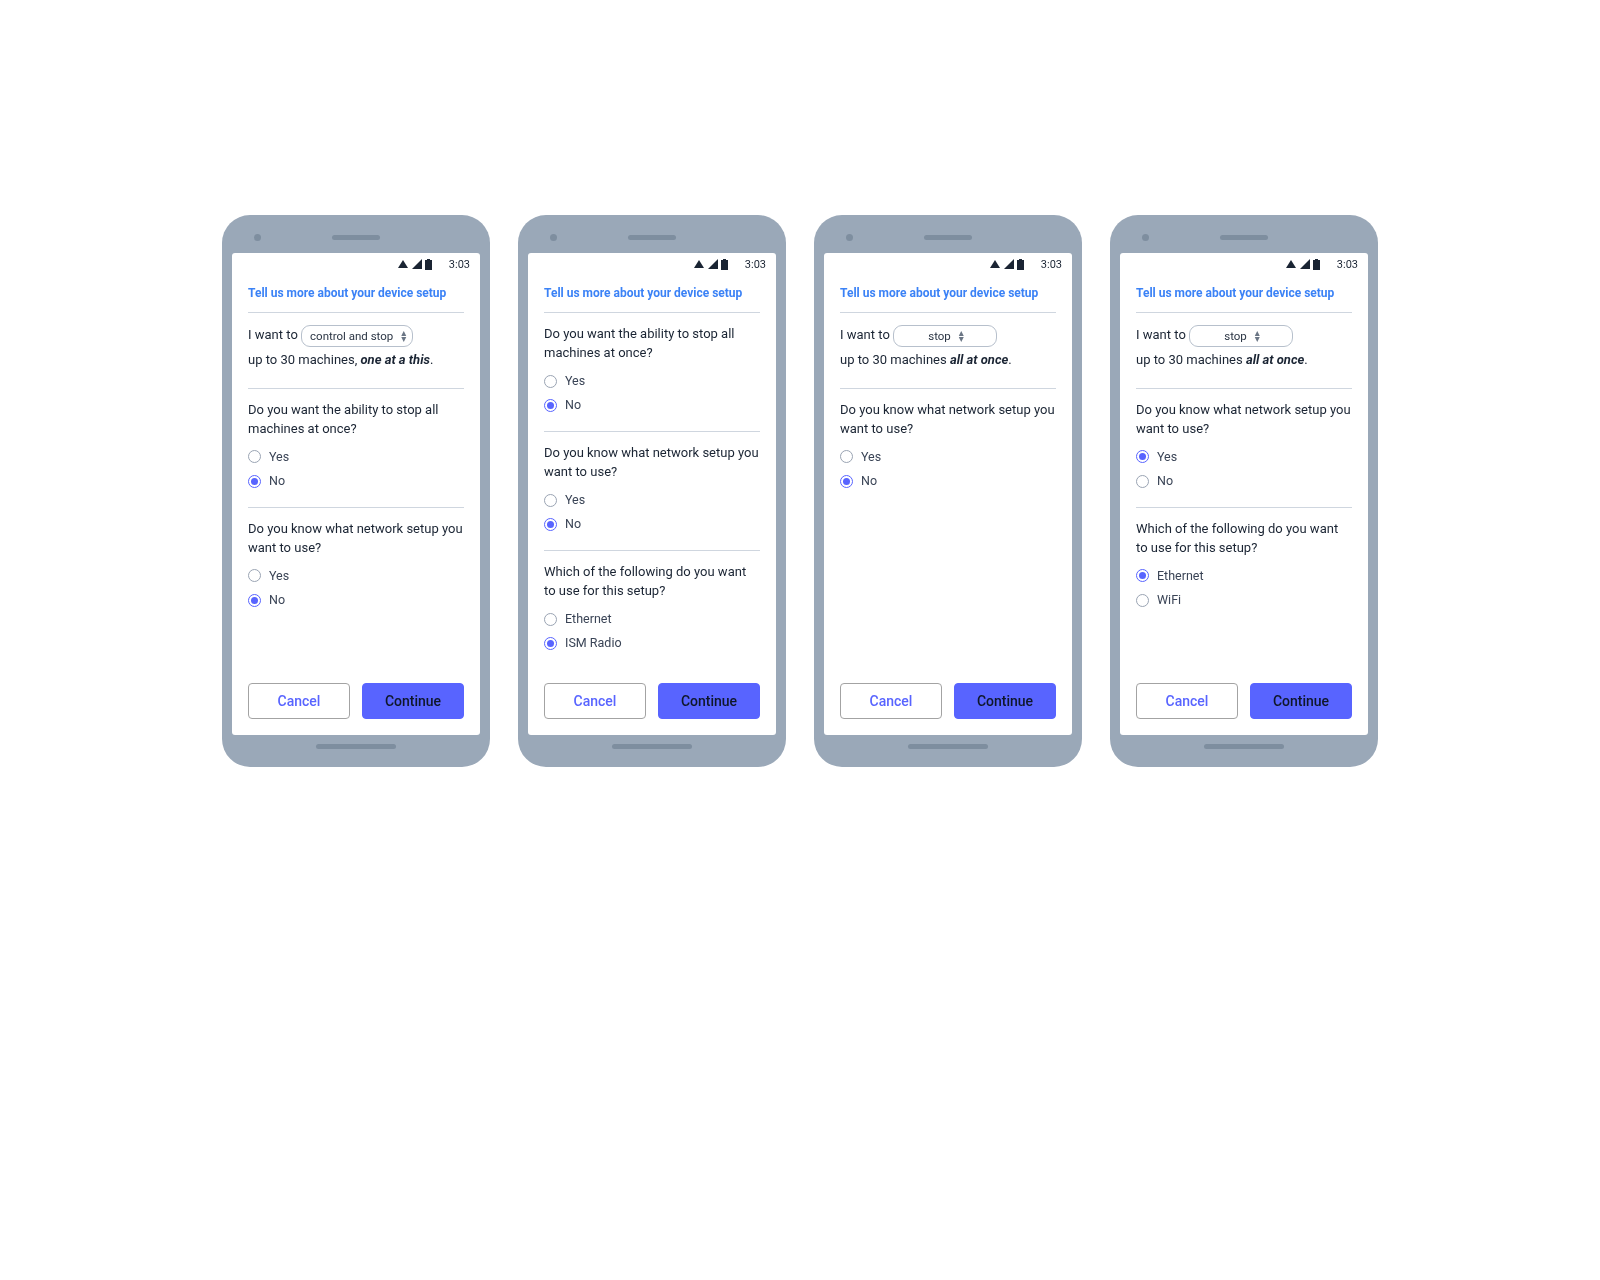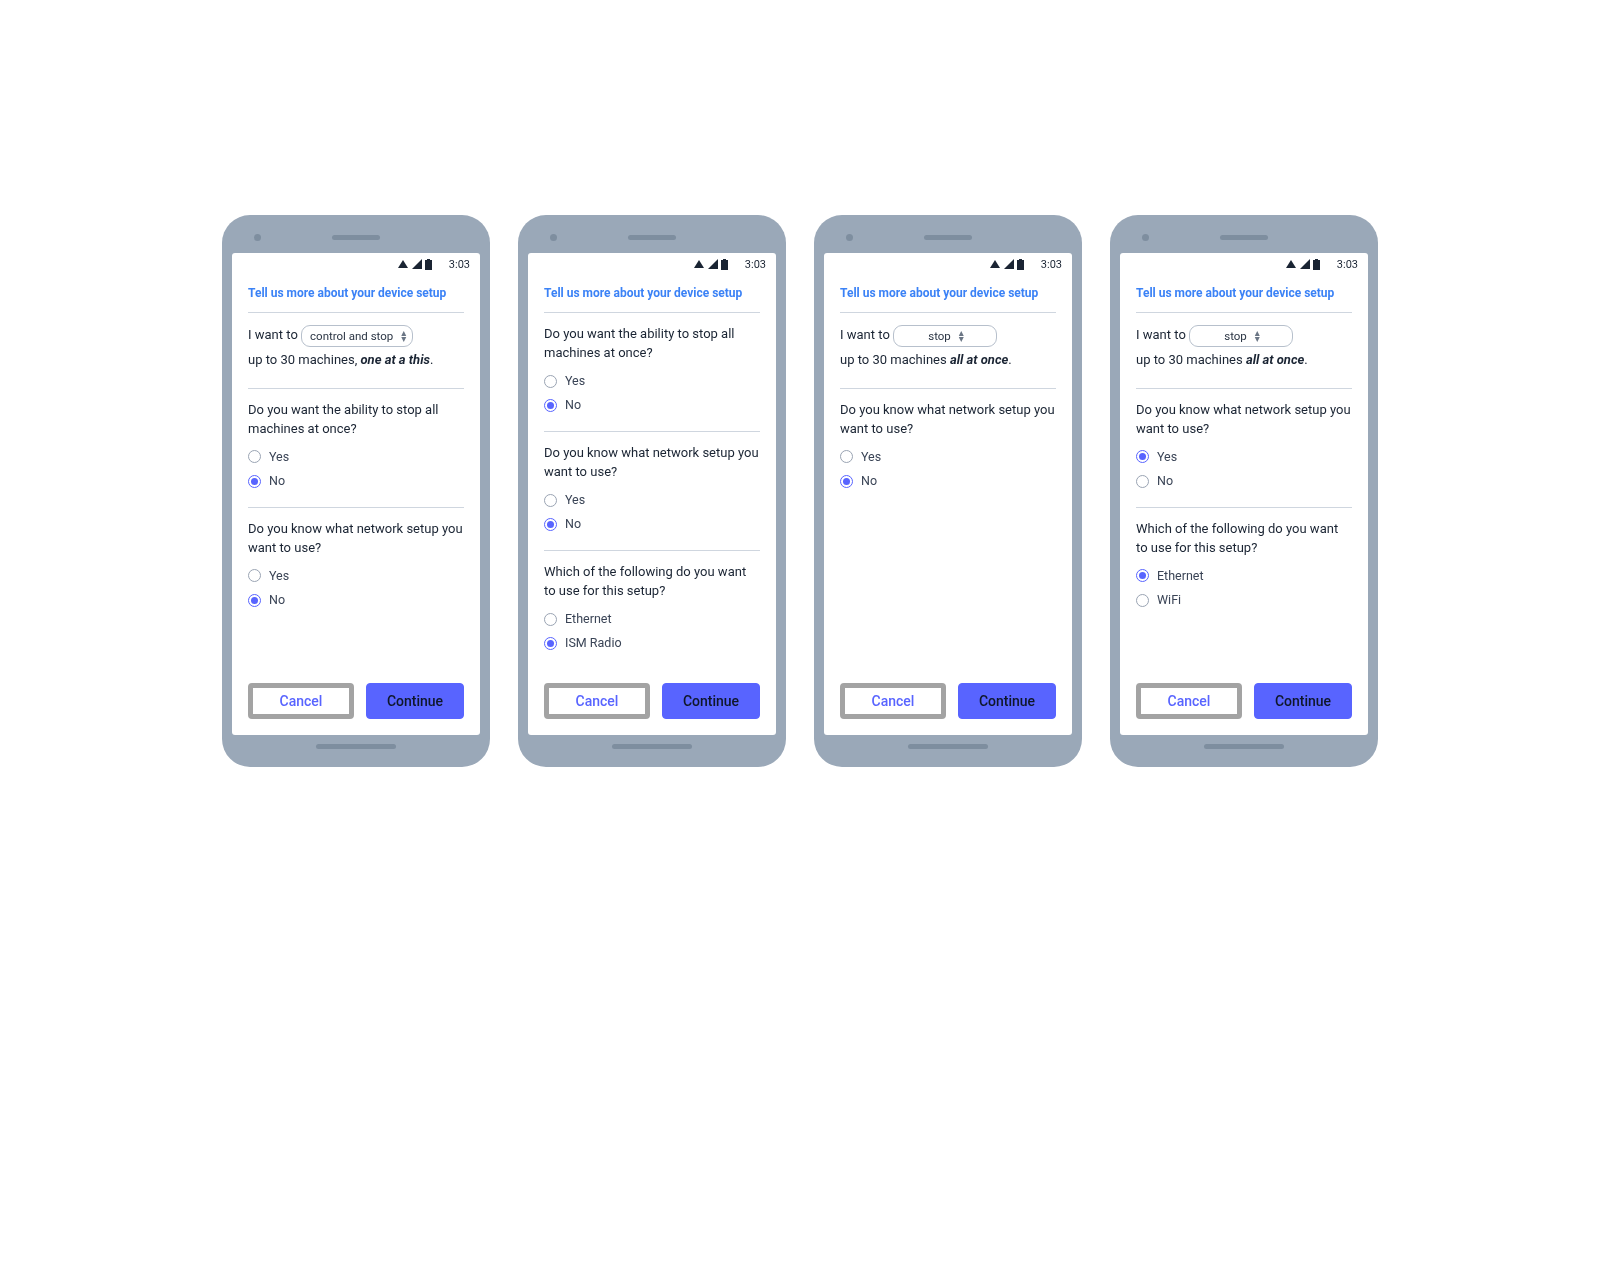--- a/index.html
+++ b/index.html
@@ -153,21 +153,21 @@
     height: 36px;
     border-radius: 4px;
     font-size: 14px;
     font-weight: 500;
     display: flex;
     align-items: center;
     justify-content: center;
     cursor: pointer;
   }
   .btn-secondary {
-    border: 5px solid #a3a3a3;
+    border: 1px solid #a3a3a3;
     background: #fff;
     color: #5864ff;
   }
   .btn-primary {
     background: #5864ff;
     color: #0f172a;
     border: 1px solid #5864ff;
   }
   .phone-bottom {
     height: 22px;

